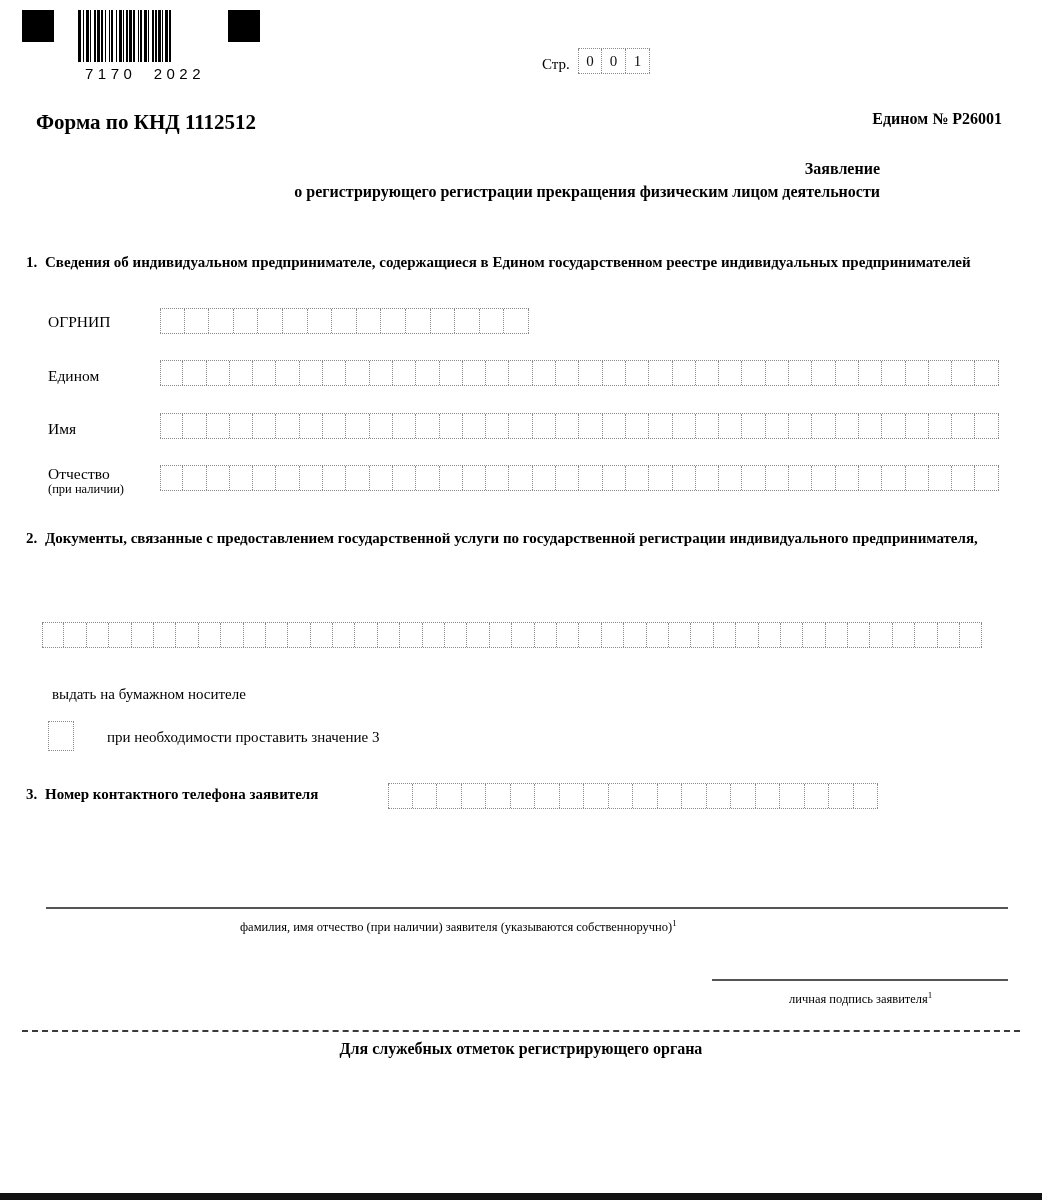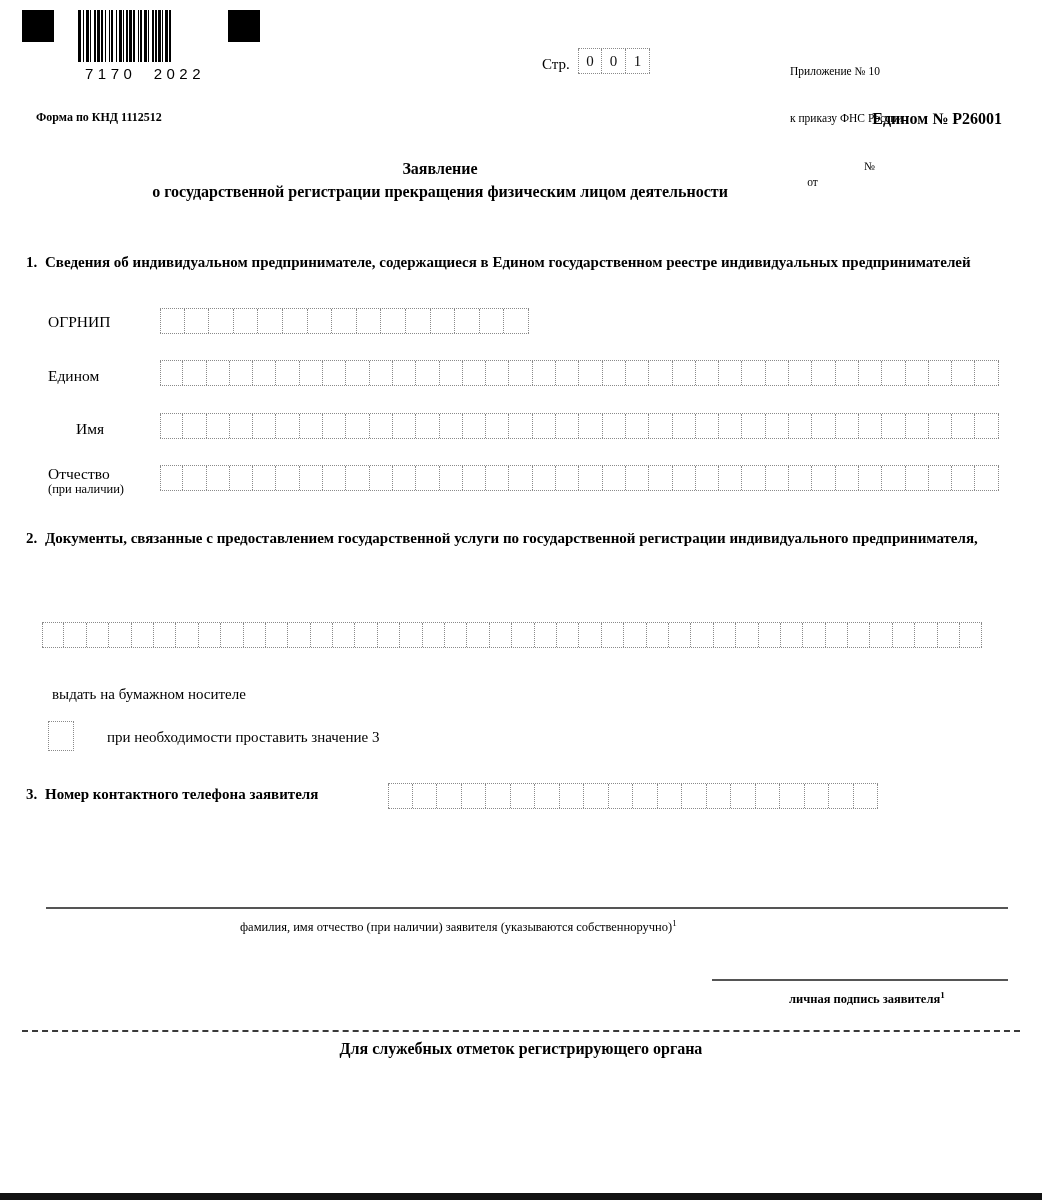--- a/index.html
+++ b/index.html
@@ -63,21 +63,21 @@
     font-size: 15px;
     letter-spacing: 4.5px;
     color: #000;
     white-space: pre;
   }
 
   .knd-line {
     position: absolute;
     left: 36px;
     top: 110px;
-    font-size: 12px;
+    font-size: 21px;
     font-weight: bold;
   }
   .form-no {
     position: absolute;
     right: 40px;
     top: 110px;
     font-size: 16px;
     font-weight: bold;
   }
 
@@ -110,21 +110,21 @@
     left: 74px;
     top: 0;
   }
 
   
   .title-block {
     position: absolute;
     left: 0;
     top: 158px;
     width: 880px;
-    text-align: center;
+    text-align: right;
     font-weight: bold;
     font-size: 16px;
     line-height: 1.42;
   }
 
   
   .sec {
     position: absolute;
     font-weight: bold;
     font-size: 15px;
@@ -293,32 +293,24 @@
   <div class="knd-line">Форма по КНД 1112512</div>
   <div class="form-no">Едином № Р26001</div>
 
   <div class="page-label">Стр.</div>
   <div class="cells page-cells small" id="page-number-cells">
       <span style="width: 24px;">0</span>
       <span style="width: 24px;">0</span>
       <span style="width: 24px;">1</span>
     </div>
 
-  <div class="annex">
-    <div>Приложение № 10</div>
-    <div>к приказу ФНС России</div>
-    <div class="ot-row">
-      <span>от</span>
-      <span class="no">№</span>
-    </div>
-  </div>
 
   <div class="title-block">
     <div>Заявление</div>
-    <div>о государственной регистрации прекращения физическим лицом деятельности</div>
+    <div>о регистрирующего регистрации прекращения физическим лицом деятельности</div>
   </div>
 
   <div class="sec sec-1">
     <span class="num">1.</span>
     <span class="body">Сведения об индивидуальном предпринимателе, содержащиеся в Едином государственном реестре индивидуальных предпринимателей</span>
   </div>
 
   <div class="flabel" style="left:48px; top:313px;">
     <span>ОГРНИП</span>
   </div>
@@ -375,21 +367,21 @@
       <span style="width: 23.3px;"></span>
       <span style="width: 23.3px;"></span>
       <span style="width: 23.3px;"></span>
       <span style="width: 23.3px;"></span>
       <span style="width: 23.3px;"></span>
       <span style="width: 23.3px;"></span>
       <span style="width: 23.3px;"></span>
       <span style="width: 23.3px;"></span>
     </div>
 
-  <div class="flabel" style="left:48px; top:420px;margin-left:28px;">
+  <div class="flabel" style="left:48px; top:420px;">
     <span>Имя</span>
   </div>
   <div class="cells" id="firstname-cells" style="left:160px; top:413px;">
       <span style="width: 23.3px;"></span>
       <span style="width: 23.3px;"></span>
       <span style="width: 23.3px;"></span>
       <span style="width: 23.3px;"></span>
       <span style="width: 23.3px;"></span>
       <span style="width: 23.3px;"></span>
       <span style="width: 23.3px;"></span>
@@ -547,20 +539,20 @@
       <span style="width: 24.5px;"></span>
       <span style="width: 24.5px;"></span>
     </div>
 
   <div class="sig-rule" style="left:46px; top:907px; width:962px;"></div>
   <div class="sig-cap" style="left:240px; top:918px;">
     <span>фамилия, имя отчество (при наличии) заявителя (указываются собственноручно)</span><sup>1</sup>
   </div>
 
   <div class="sig-rule" style="left:712px; top:979px; width:296px;"></div>
-  <div class="sig-cap" style="left:789px; top:990px;font-weight:bold;">
+  <div class="sig-cap" style="left:789px; top:990px;">
     <span>личная подпись заявителя</span><sup>1</sup>
   </div>
 
   <div class="dash-sep"></div>
   <div class="footer-title">Для служебных отметок регистрирующего органа</div>
 
 </div>
 
 </body></html>

